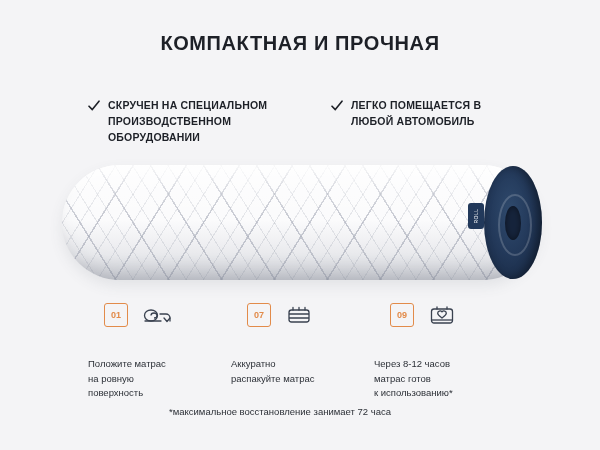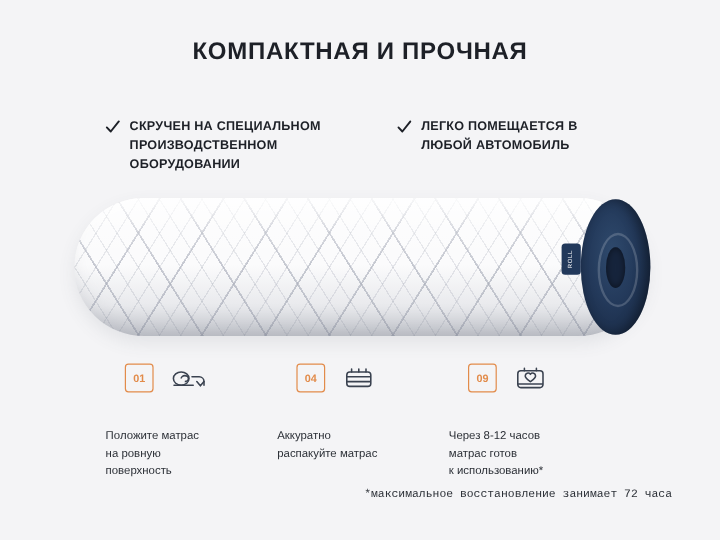--- a/index.html
+++ b/index.html
@@ -198,24 +198,23 @@
     color: #2c3037;
   }
   .step-text span { display: block; }
 
   
   .footnote {
     position: absolute;
     left: 0;
     top: 406px;
     width: 560px;
-    text-align: right;
+    text-align: center;
     font-size: 9.5px;
     color: #2c3037;
-    font-family: Liberation Mono, monospace;
   }
 </style>
 </head>
 <body>
 
 <div class="page">
 
   <div class="heading">
     <span>КОМПАКТНАЯ И ПРОЧНАЯ</span>
   </div>
@@ -280,21 +279,21 @@
       </div>
       <div class="step-text">
         <span>Положите матрас</span>
         <span>на ровную</span>
         <span>поверхность</span>
       </div>
     </div>
 
     <div class="step">
       <div class="step-head">
-        <div class="step-num">04</div>
+        <div class="step-num">07</div>
         <div class="step-icon">
           <svg width="28" height="26" viewBox="0 0 28 26" fill="none" stroke="#3a4250" stroke-width="1.3">
             <rect x="4" y="8" width="20" height="12" rx="2.5"></rect>
             <path d="M4 12 h20 M4 16 h20"></path>
             <path d="M8 8 v-2.5 M14 8 v-2.5 M20 8 v-2.5" stroke-linecap="round"></path>
           </svg>
         </div>
       </div>
       <div class="step-text">
         <span>Аккуратно</span>

